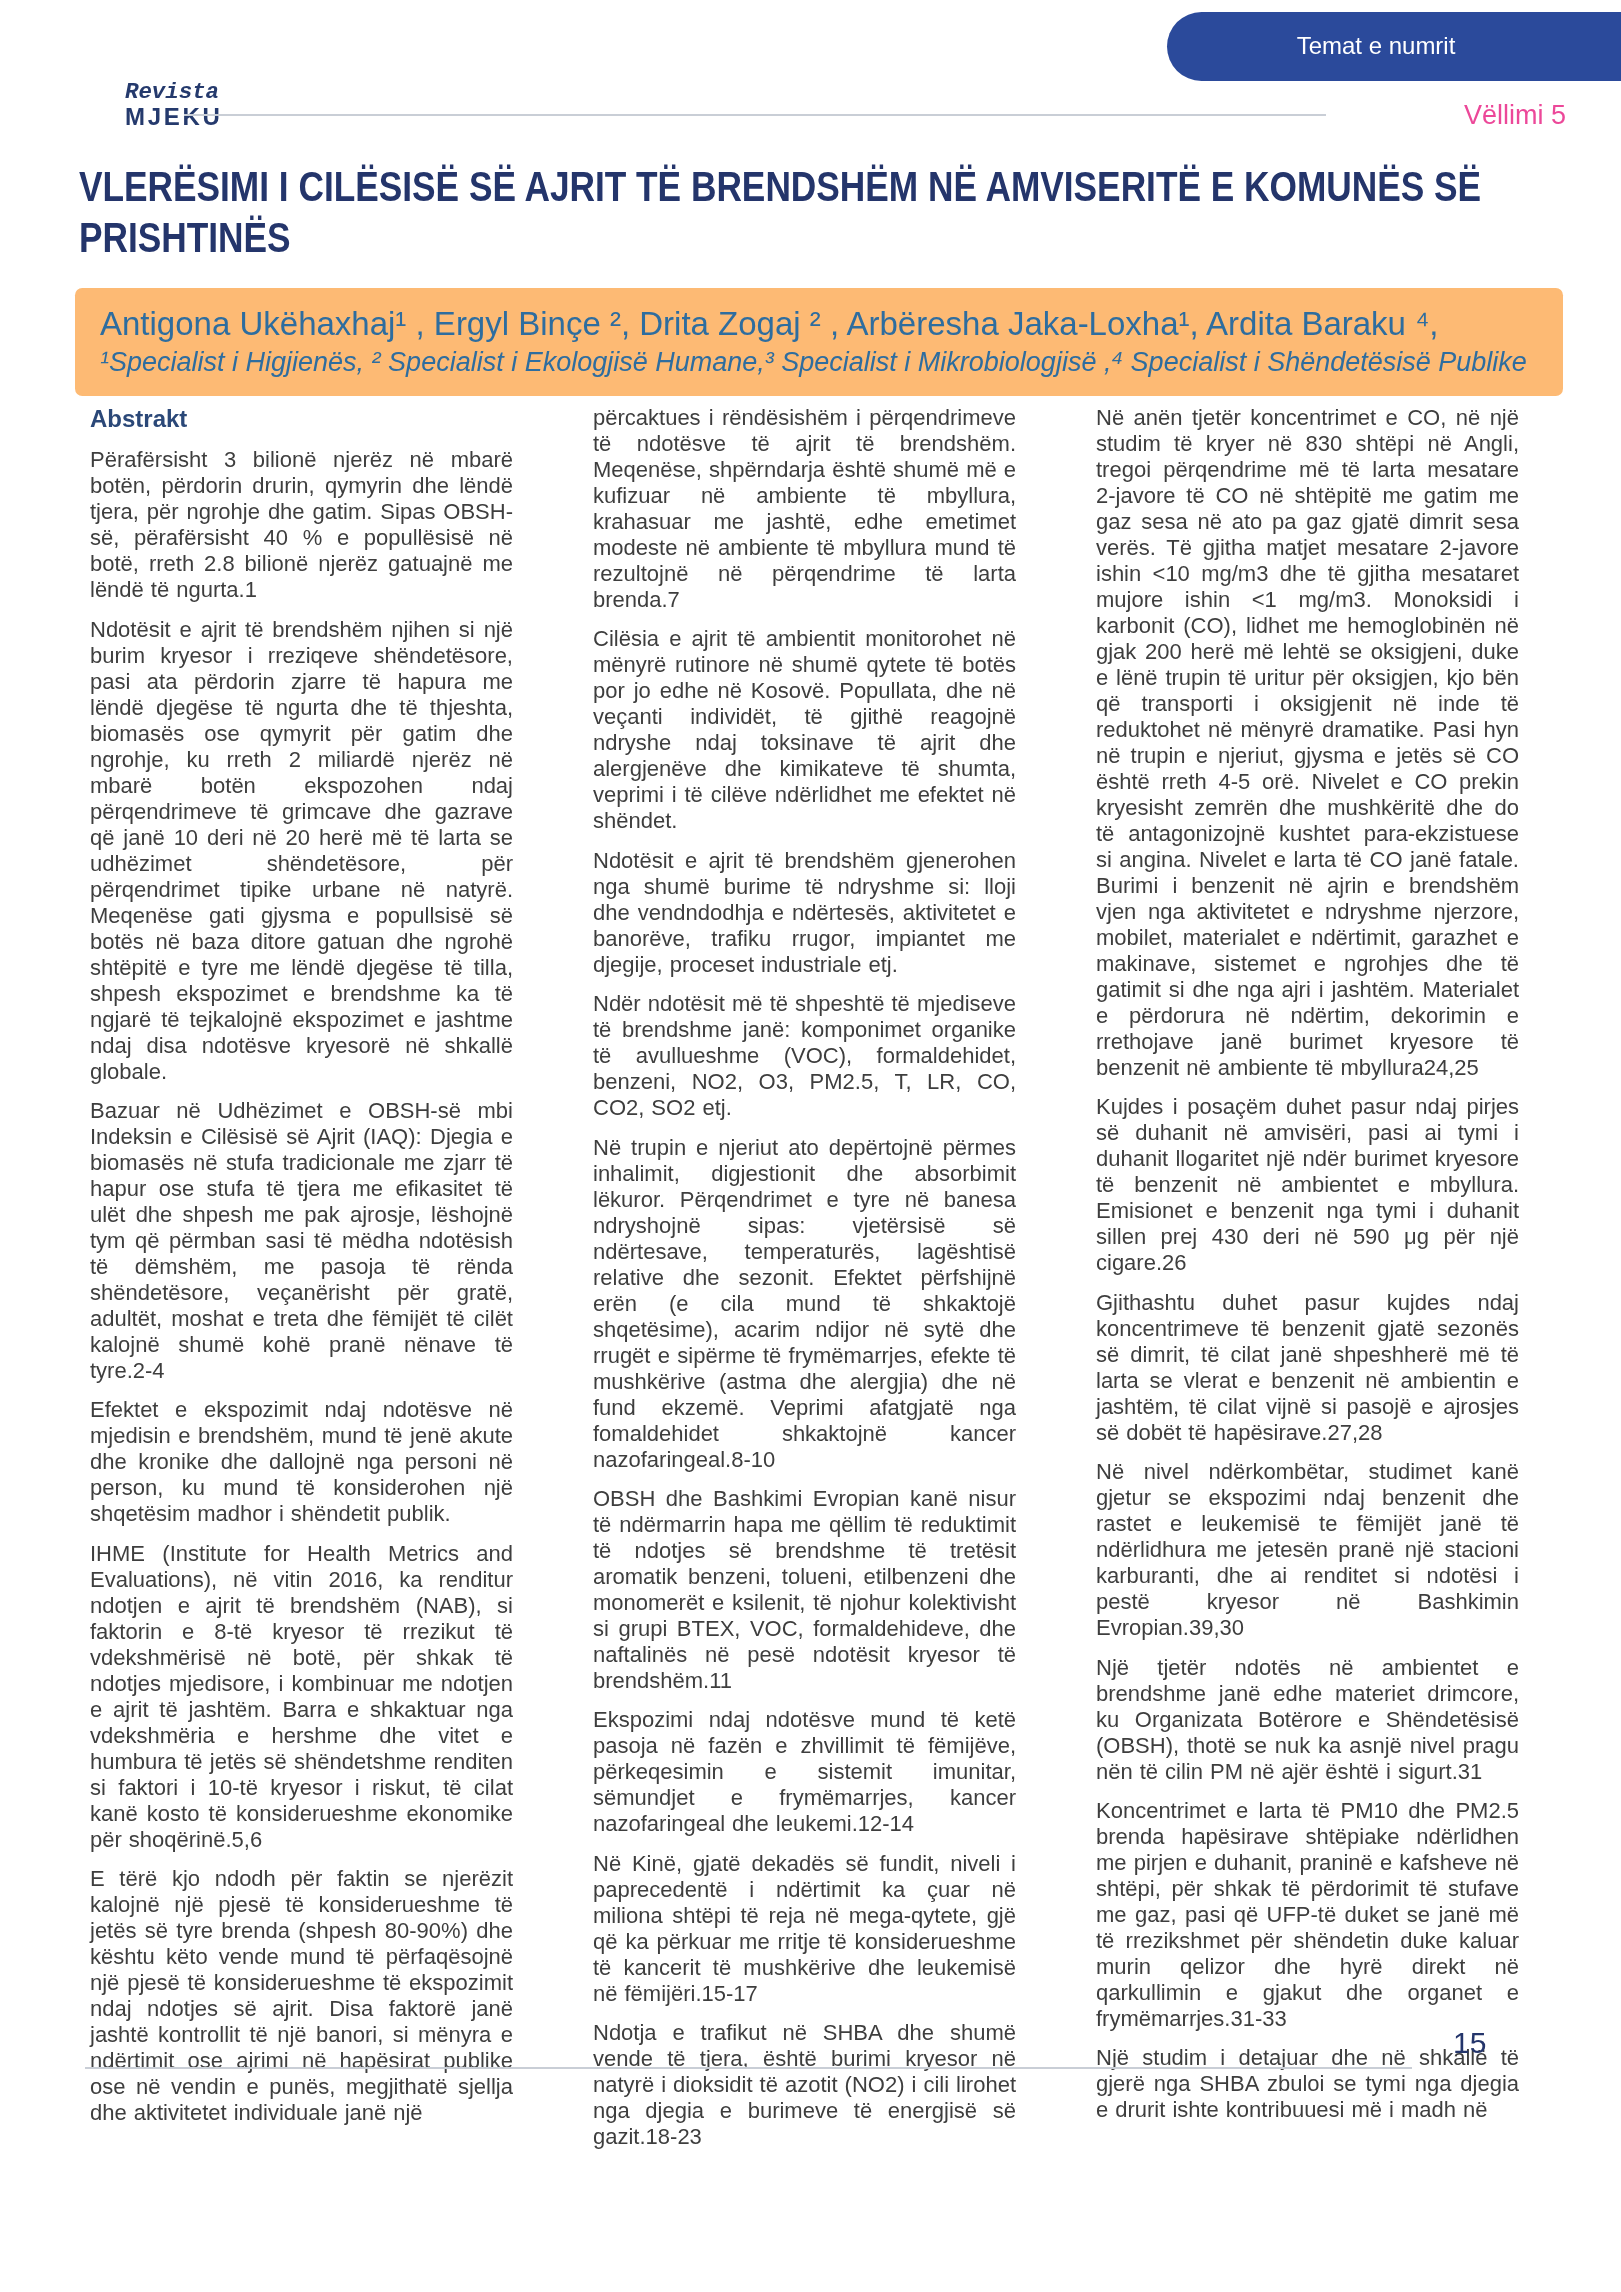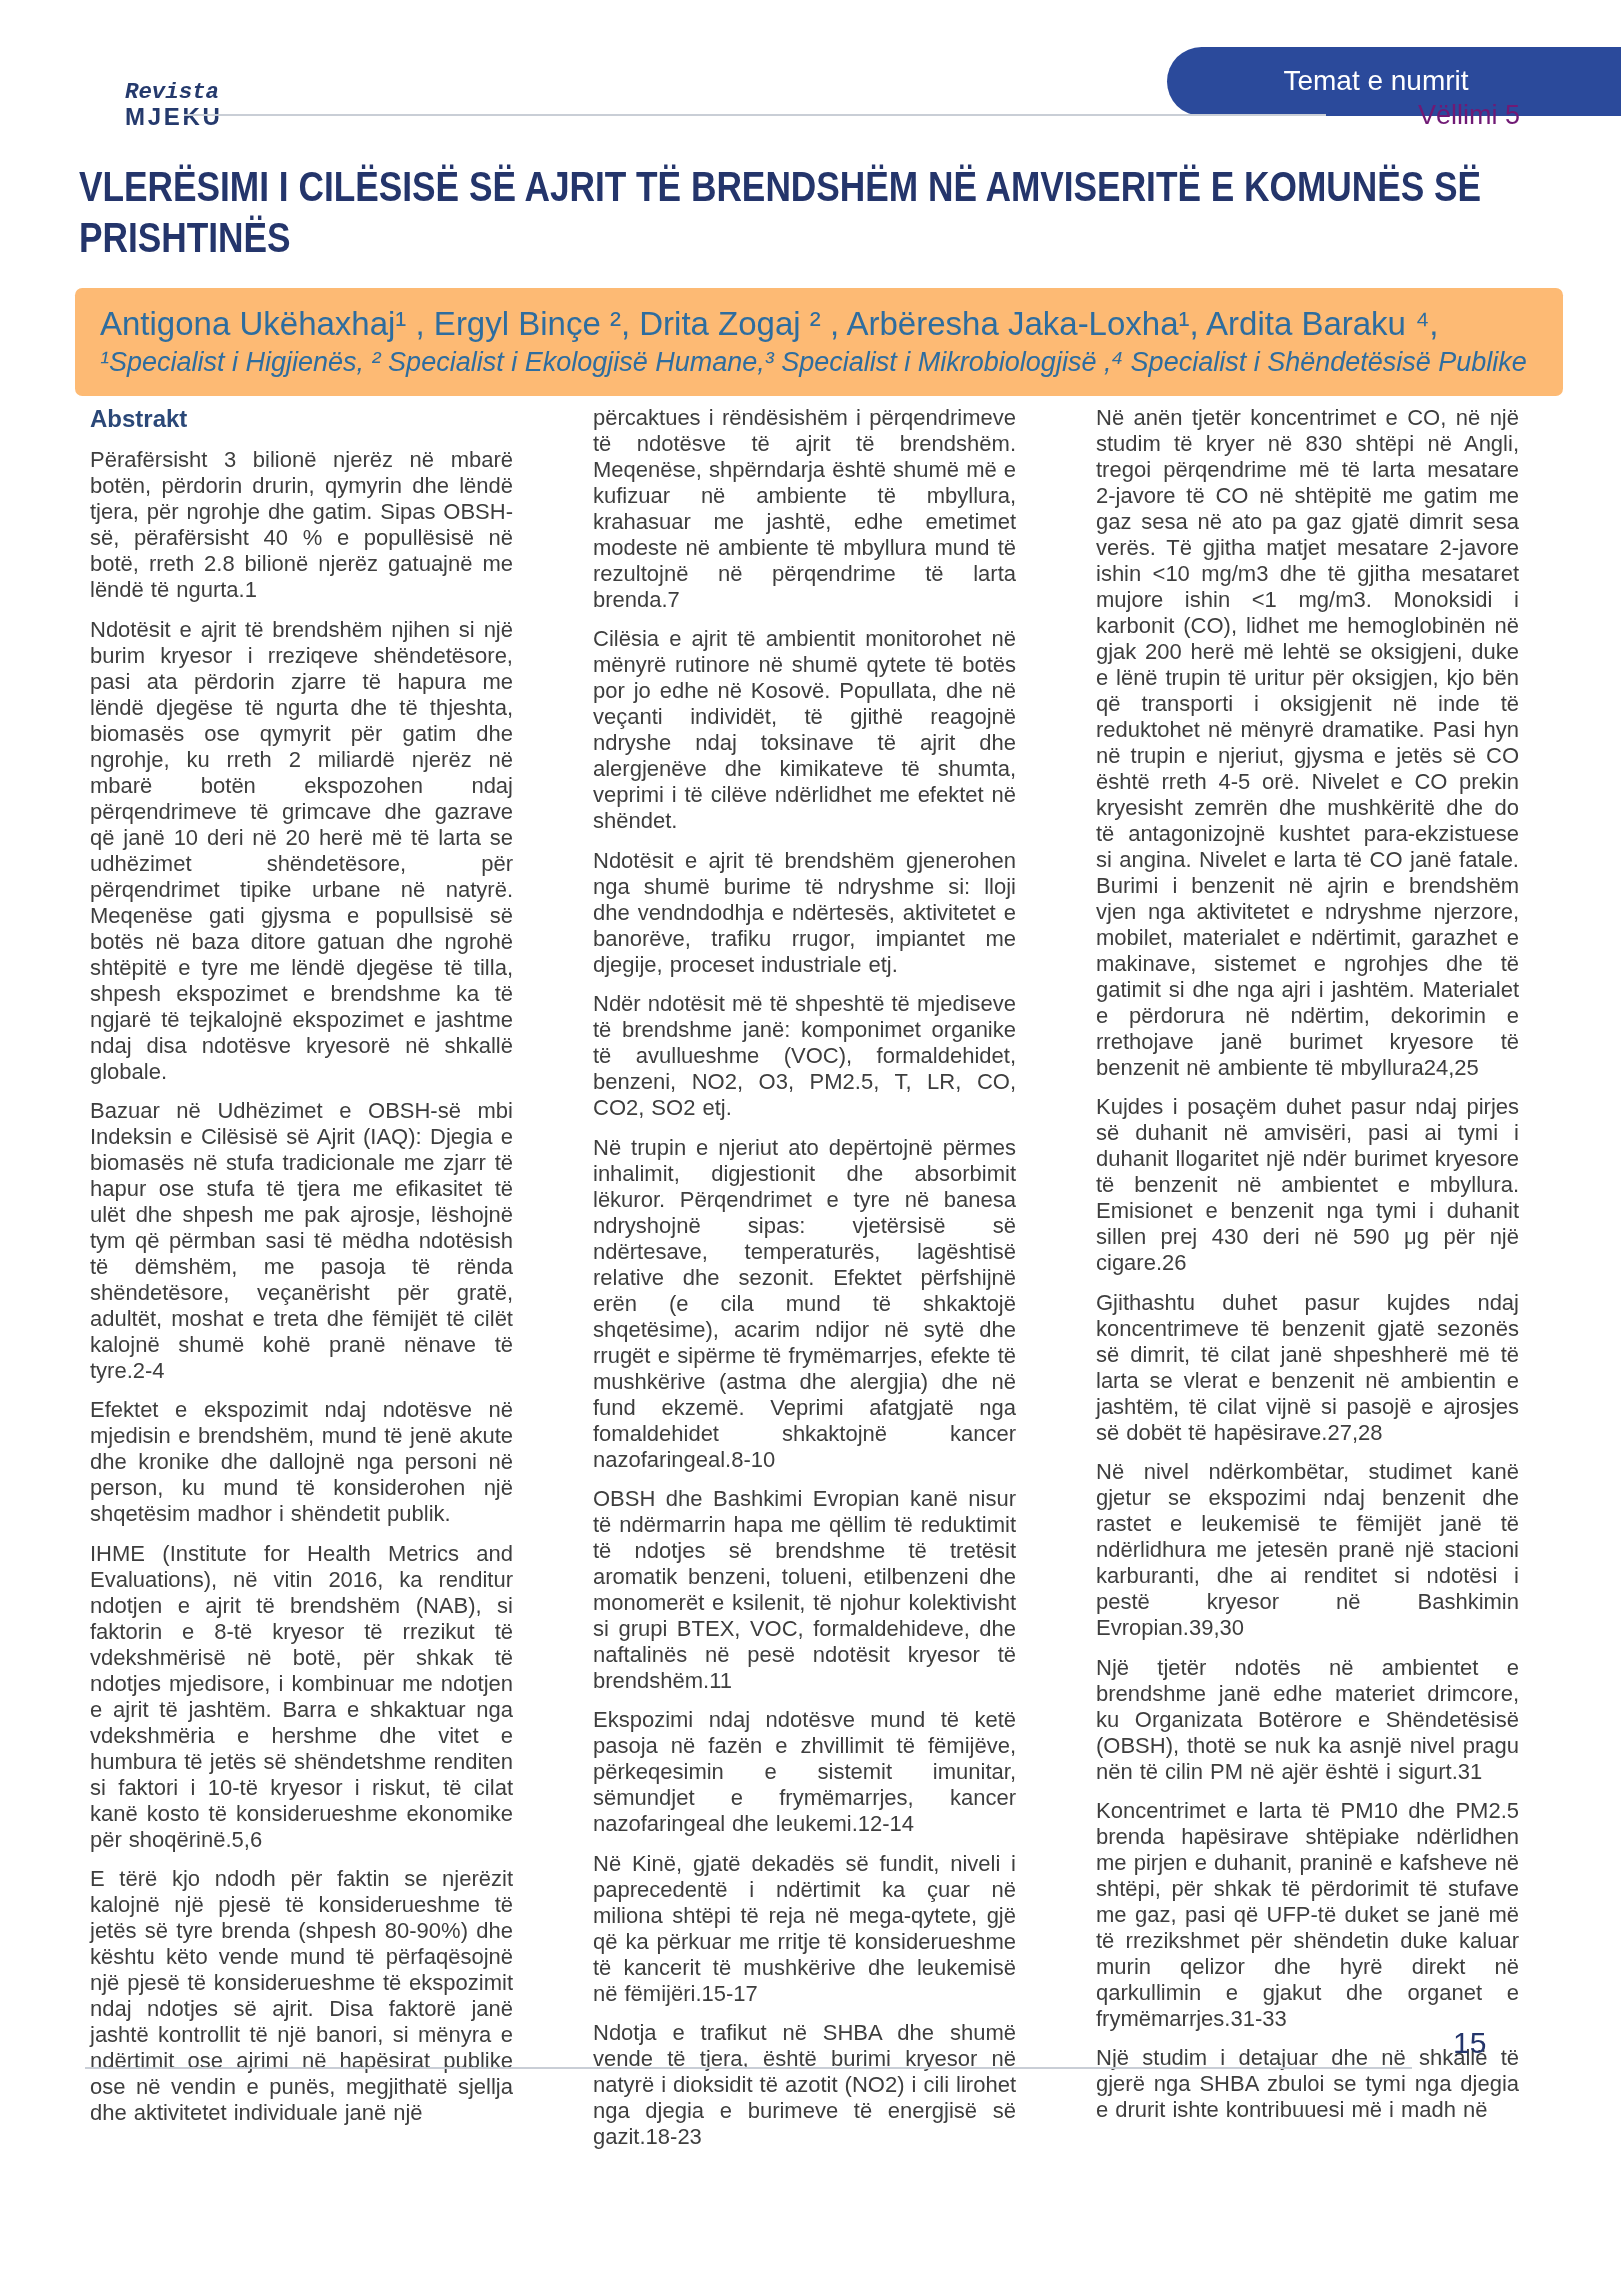--- a/index.html
+++ b/index.html
@@ -8,29 +8,29 @@
     width:1621px; height:2293px; position:relative; overflow:hidden;
     font-family:"Liberation Sans", sans-serif;
   }
   .page { position:relative; width:1621px; height:2293px; background:#fff; }
 
   
   .top-button {
     position:absolute; top:11.6px; right:0; width:454px; height:69px;
     background:#2b4a9b; border-radius:36px 0 0 36px;
     display:flex; align-items:center; justify-content:center;
-    color:#ffffff; font-size:28px; padding-right:36px;margin-top:35px;
+    color:#ffffff; font-size:24px; padding-right:36px;
   }
 
   
   .logo { position:absolute; top:81px; left:125px; color:#253a6d; line-height:1; }
   .logo-top { font-family:Liberation Mono, monospace; font-style:italic; font-weight:700; font-size:22.4px; display:block; }
   .logo-main { font-size:24px; font-weight:700; letter-spacing:2.7px; display:block; margin-top:1.8px; }
   .header-rule { position:absolute; top:114px; left:184px; width:1142px; height:1.8px; background:#c9ced6; }
-  .volume { position:absolute; top:100px; left:1418px; color:#701a75; font-size:27px; }
+  .volume { position:absolute; top:100px; left:1464px; color:#ec4899; font-size:27px; }
 
   
   .title { position:absolute; top:161px; left:79px; color:#24356b; font-weight:700; }
   .title-line { display:block; font-size:43px; line-height:51px; white-space:nowrap;
     transform:scaleX(0.82); transform-origin:left center; letter-spacing:0px; }
 
   
   .authors-box {
     position:absolute; top:275px; left:75px; width:1488px; min-height:108px;
     background:#fdba74; border-radius:7.2px; padding:15px 25px 13.4px 25px;margin-top:13px;

